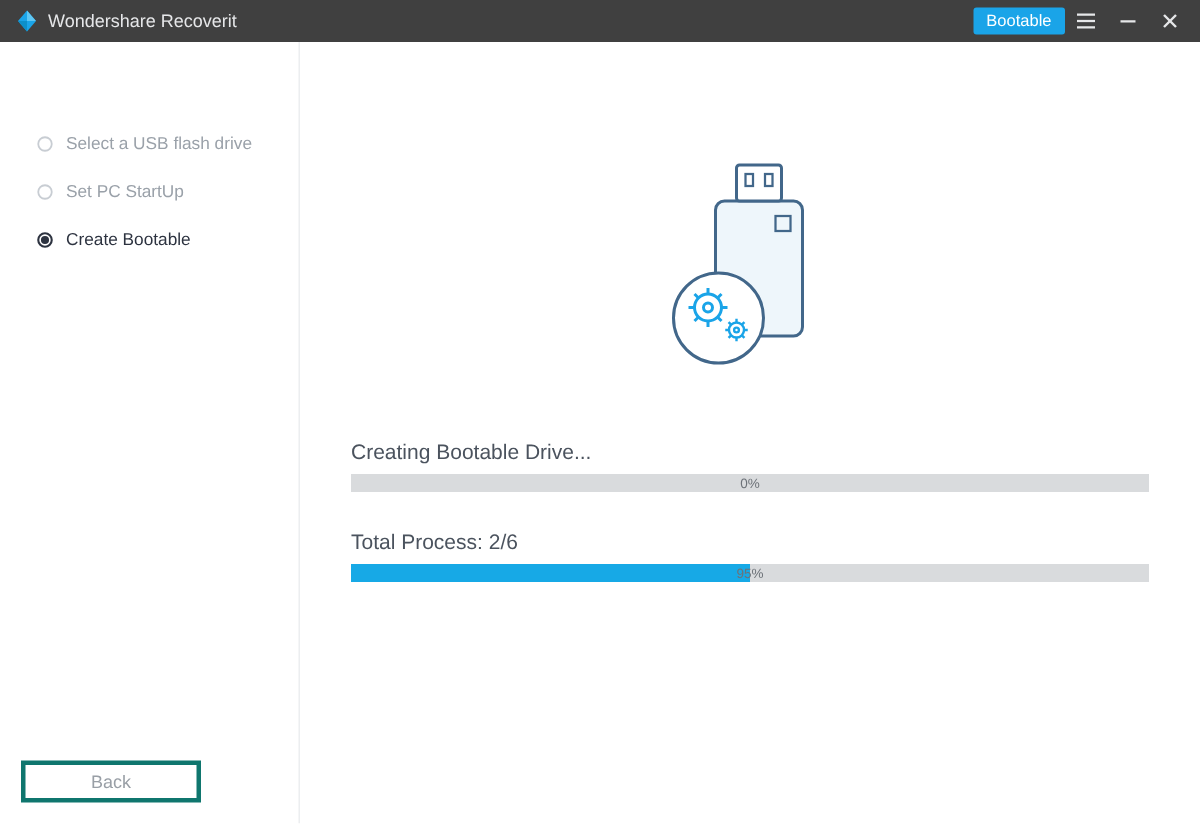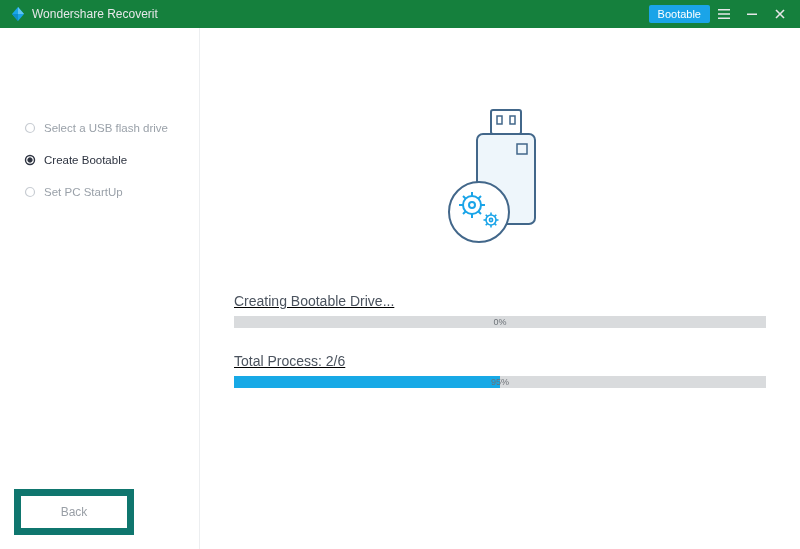--- a/index.html
+++ b/index.html
@@ -1,21 +1,21 @@
 <!DOCTYPE html>
 <html><head>
 <meta charset="utf-8">
 <style>
   * { box-sizing: border-box; margin: 0; padding: 0; font-family: "Segoe UI", Arial, sans-serif; }
   html, body { width: 800px; height: 549px; overflow: hidden; }
   body { background: #ffffff; }
 
   .titlebar {
     height: 28px;
-    background: #15803d;
+    background: #404040;
     display: flex;
     align-items: center;
     padding: 0 6px 0 10px;
     color: #e6e7e9;
   }
   .titlebar .logo {
     display: flex; align-items: center; gap: 6px;
     font-size: 12px;
   }
   .titlebar .spacer { flex: 1; }
@@ -36,21 +36,21 @@
   .titlebar .sys-btn svg { display:block; }
 
   .body-area {
     display: flex;
     height: calc(549px - 28px);
     background: #ffffff;
   }
   .sidebar {
     width: 200px;
     border-right: 1px solid #eceef0;
-    padding-top: 84px;
+    padding-top: 52px;
     display: flex;
     flex-direction: column;
   }
   .step {
     display: flex;
     align-items: center;
     gap: 8px;
     padding: 10px 14px 10px 24px;
     font-size: 11.5px;
     color: #9aa1a9;
@@ -64,35 +64,34 @@
   .step.active { color: #2d3340; font-weight: 500; }
   .step.active .bullet svg circle { stroke:#2d3340; }
   .step.active .bullet svg .inner { fill:#2d3340; }
 
   .sidebar-footer {
     margin-top: auto;
     padding: 14px;
   }
   .back-btn {
     width: 120px;
-    height: 46px;
-    border: 7px solid #0f766e;
+    height: 28px;
+    border: 3px solid #0f766e;
     background: #fff;
     color: #999fa6;
     font-size: 12px;
     display: flex; align-items: center; justify-content: center;
     cursor: pointer;
     text-align: center;
   }
 
   .main {
     flex: 1;
     position: relative;
     padding: 50px 30px 20px 30px;
-    text-decoration: underline;
   }
 
   .drive-illustration {
     width: 100%;
     display: flex;
     justify-content: center;
     margin-top: 20px;
     margin-bottom: 45px;
   }
 
@@ -156,39 +155,39 @@
 <div class="body-area">
   <div class="sidebar">
 
     <div class="step inactive">
       <span class="bullet">
         <svg width="12" height="12" viewBox="0 0 12 12">
             <circle cx="6" cy="6" r="4.5" fill="none" stroke="#c8cdd3" stroke-width="1.2"></circle>
           </svg>
       </span>
       <span>Select a USB flash drive</span>
+    </div>
+
+    <div class="step inactive">
+      <span class="bullet">
+        <svg width="12" height="12" viewBox="0 0 12 12">
+            <circle cx="6" cy="6" r="4.5" fill="none" stroke="#c8cdd3" stroke-width="1.2"></circle>
+          </svg>
+      </span>
+      <span>Set PC StartUp</span>
     </div>
 
     <div class="step active">
       <span class="bullet">
         <svg width="12" height="12" viewBox="0 0 12 12">
           <circle cx="6" cy="6" r="4.5" fill="none" stroke="#2d3340" stroke-width="1.4"></circle>
           <circle class="inner" cx="6" cy="6" r="2.2" fill="#2d3340"></circle>
         </svg>
       </span>
       <span>Create Bootable</span>
-    </div>
-
-    <div class="step inactive">
-      <span class="bullet">
-        <svg width="12" height="12" viewBox="0 0 12 12">
-            <circle cx="6" cy="6" r="4.5" fill="none" stroke="#c8cdd3" stroke-width="1.2"></circle>
-          </svg>
-      </span>
-      <span>Set PC StartUp</span>
     </div>
 
     <div class="sidebar-footer">
       <div class="back-btn">Back</div>
     </div>
   </div>
 
   <div class="main">
 
     <div class="drive-illustration">

